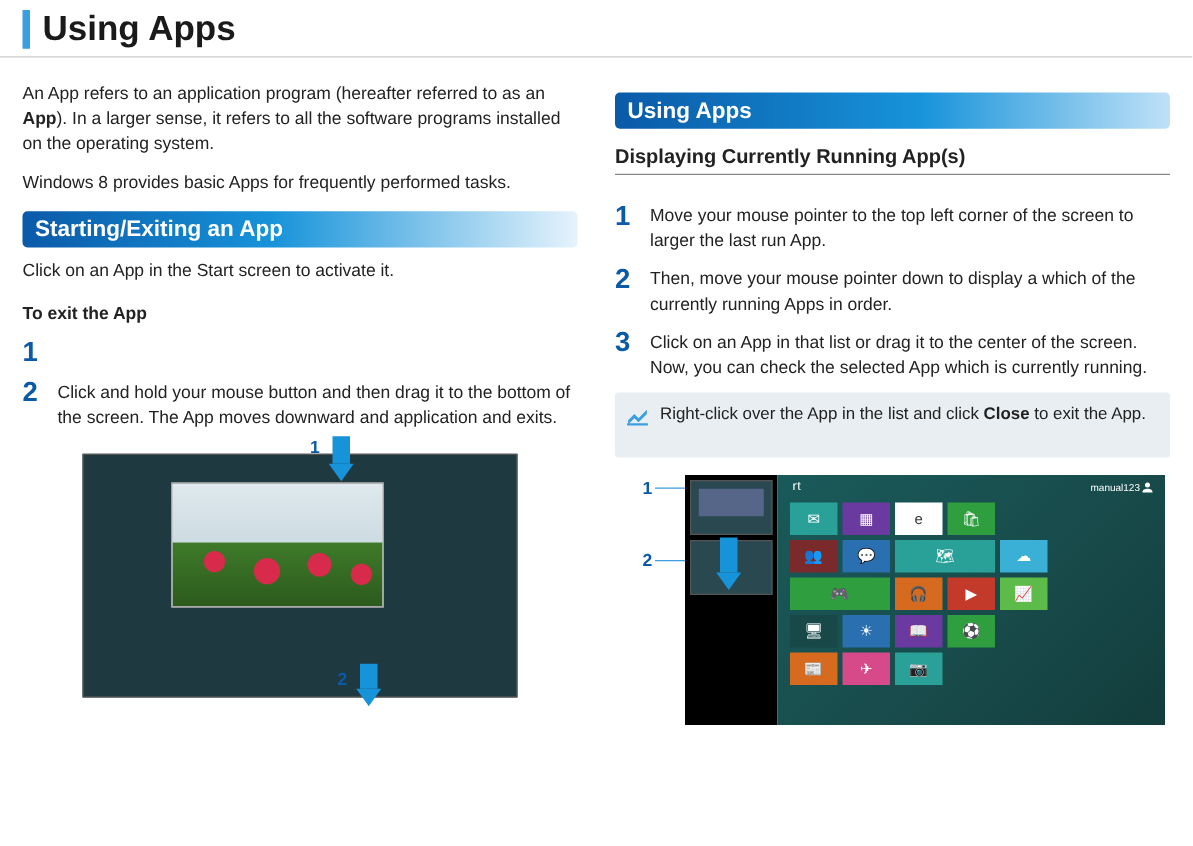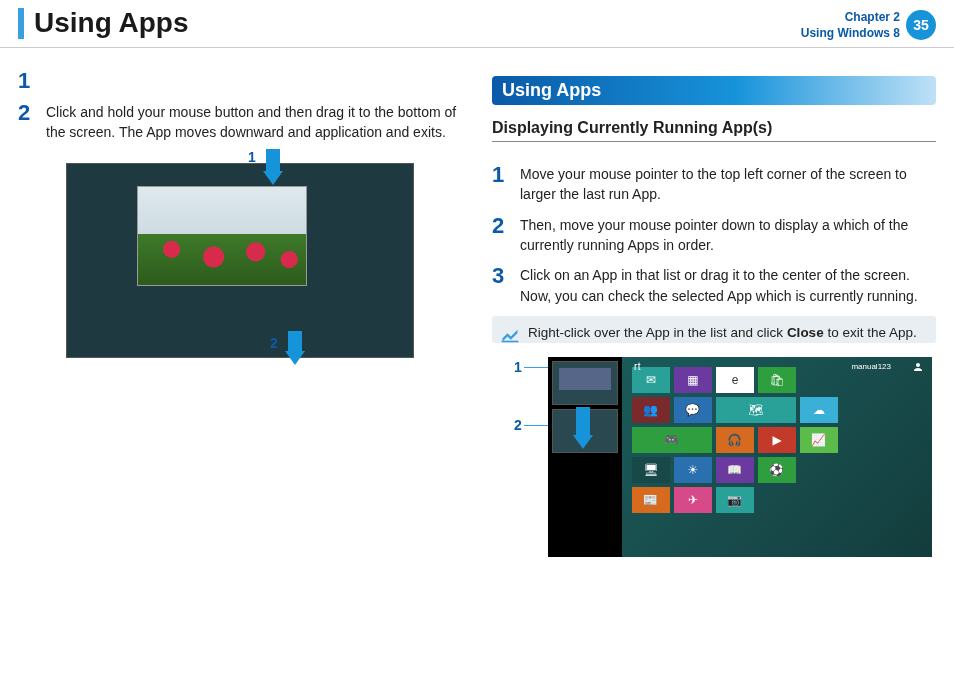--- a/index.html
+++ b/index.html
@@ -91,21 +91,21 @@
     font-size: 22px;
     font-weight: 700;
     color: #0a5aa8;
     line-height: 1;
     min-width: 18px;
   }
   .step-text { line-height: 1.45; }
   .note-box {
     background: #e9eef2;
     border-radius: 3px;
-    padding: 8px 10px 0 36px;
+    padding: 8px 10px 26px 36px;
     position: relative;
     font-size: 13.5px;
     line-height: 1.4;
     margin-top: 6px;
   }
   .note-icon {
     position: absolute;
     left: 8px;
     top: 8px;
     width: 20px;
@@ -189,33 +189,33 @@
   }
   .thumb.photo::after{
     content:"";position:absolute;inset:6px 6px 14px 6px;background:#568; }
   .start-screen {
     position: absolute;
     left: 120px;
     top: 0;
     right: 0;
     bottom: 0;
     background: linear-gradient(135deg,#1a5a5a,#184a4a 60%,#133c3c);
-    padding: 4px 10px 10px 10px;
+    padding: 16px 10px 10px 10px;
     overflow: hidden;
   }
   .start-label {
     position: absolute;
     left: 12px; top: 4px;
     color: #fff; font-size: 10px; letter-spacing: .5px;
   }
   .start-user {
     position: absolute;
     right: 8px; top: 4px;
     color: #fff; font-size: 8px;
-    display:flex; align-items:center; gap:21px;
+    display:flex; align-items:center; gap:0;
   }
   .tiles { display: grid; grid-template-columns: repeat(6, 38px); grid-auto-rows: 26px; gap: 4px; margin-top: 6px; }
   .tile { display:flex; align-items:center; justify-content:center; color:#fff; font-size:12px; }
   .tile.wide { grid-column: span 2; }
   .c-teal{background:#2aa198}.c-blue{background:#2a6fb0}.c-purple{background:#6a3aa0}
   .c-green{background:#2e9e3e}.c-orange{background:#d66a1e}.c-red{background:#c43a2a}
   .c-dk{background:#184848}.c-white{background:#fff;color:#333}.c-sky{background:#3ab0d6}
   .c-dkred{background:#7a2a2a}.c-ltgreen{background:#5dbb4a}.c-pink{background:#d64a8a}
   .callout-line {
     position: absolute;
@@ -223,33 +223,33 @@
     background: #3a9fe0;
   }
   
   svg { display: block; }
 </style>
 </head>
 <body>
 
 <div class="header">
   <div class="page-title">Using Apps</div>
-  <div class="header-right">
-    <div>
-      <div>Chapter 2</div>
-      <div>Using Windows 8</div>
-    </div>
-    <div class="page-badge">35</div>
-  </div>
 </div>
 
 <div class="columns">
 
   <div class="col">
-
+    <p>
+      <span>An App refers to an application program (hereafter referred to as an </span><span class="bold">App</span><span>). In a larger sense, it refers to all the software programs installed on the operating system.</span>
+    </p>
+    <p>Windows 8 provides basic Apps for frequently performed tasks.</p>
+
+    <div class="section-heading">Starting/Exiting an App</div>
+    <p>Click on an App in the Start screen to activate it.</p>
+    <p class="bold" style="margin-top:14px;">To exit the App</p>
 
     <div class="steps">
       <div class="step">
         <div class="step-num">1</div>
       </div>
       <div class="step">
         <div class="step-num">2</div>
         <div class="step-text">Click and hold your mouse button and then drag it to the bottom of the screen. The App moves downward and application and exits.</div>
       </div>
     </div>

